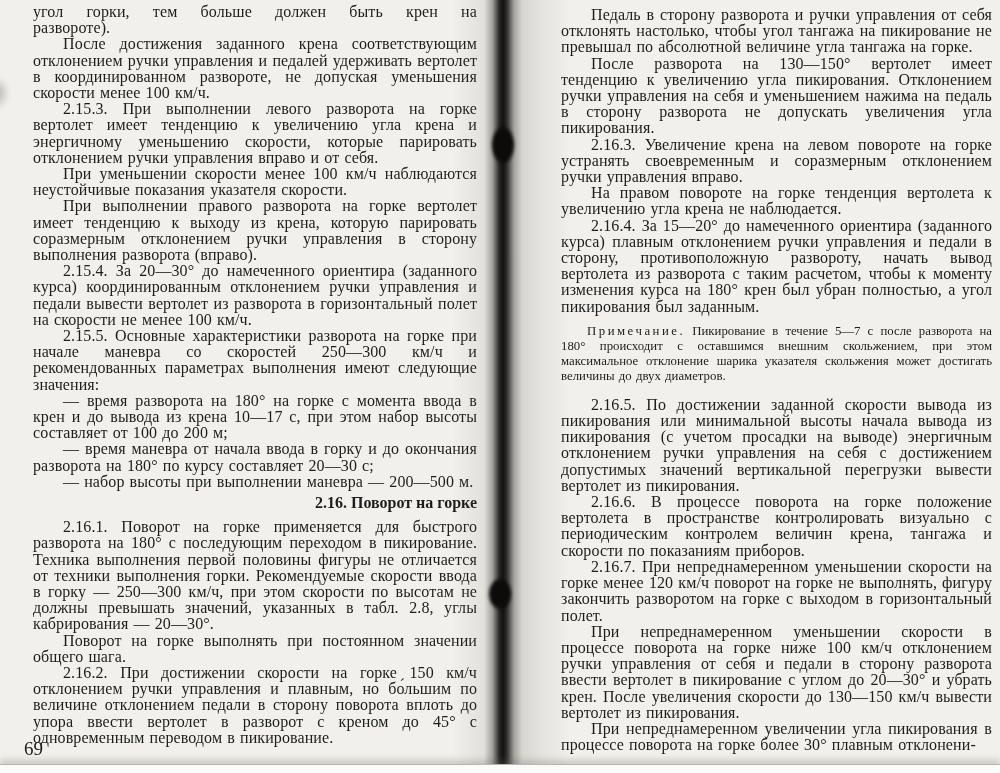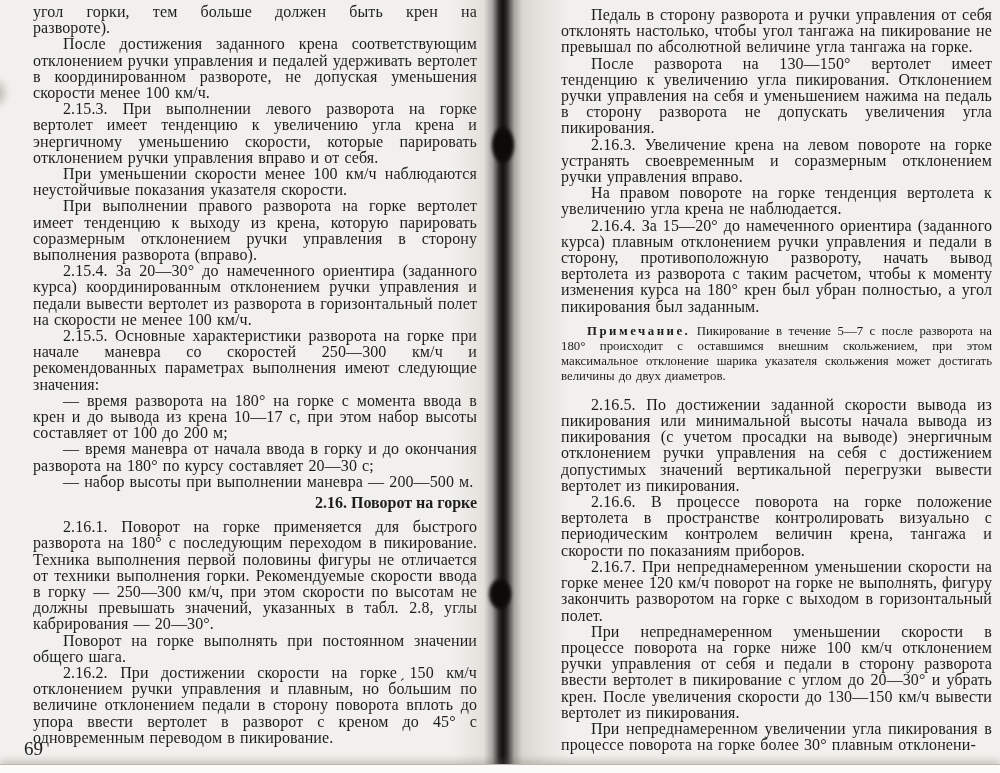--- a/index.html
+++ b/index.html
@@ -38,21 +38,21 @@
   }
 
   .note {
     margin: 9px 0 13px 0;
     font-size: 12.8px;
     line-height: 15px;
     text-align: justify;
     text-indent: 26px;
     word-spacing: 1px;
   }
-  .note-lead { letter-spacing: 2.5px; font-weight: bold; }
+  .note-lead { letter-spacing: 2.5px; }
 
   .pgnum {
     position: absolute;
     font-size: 19px;
     line-height: 20px;
     color: #1d1d1b;
   }
   .pg-left  { left: 24px;  top: 739px; }
   .pg-right { left: 971px; top: 745px; margin-left: 32px; }
 

